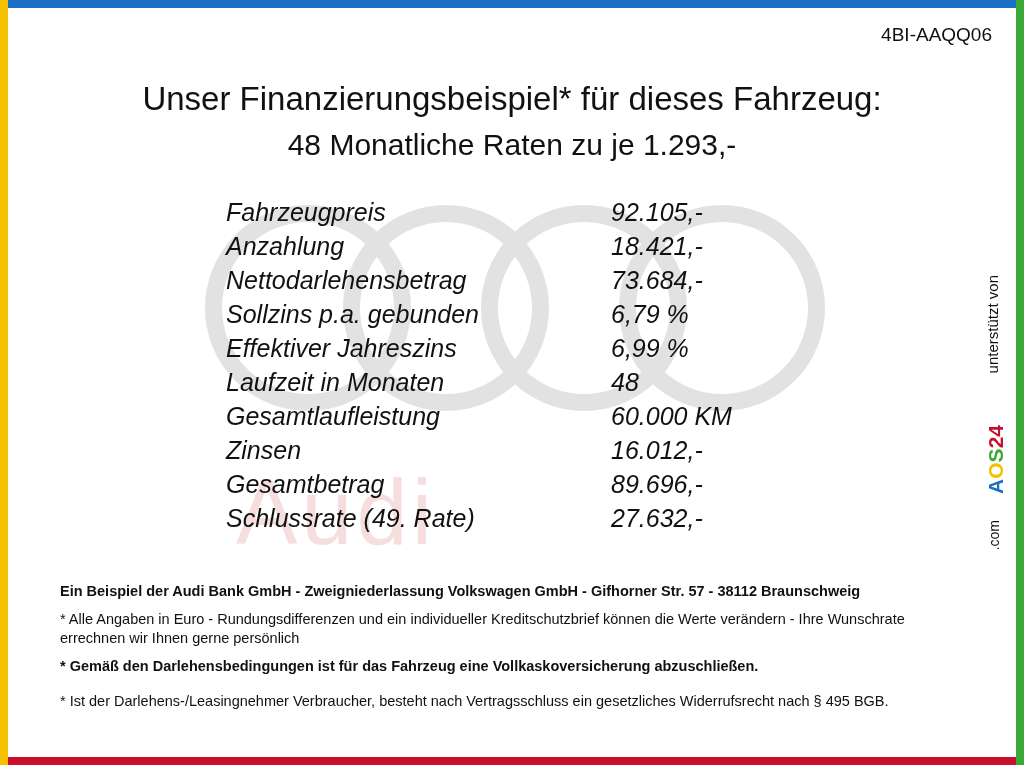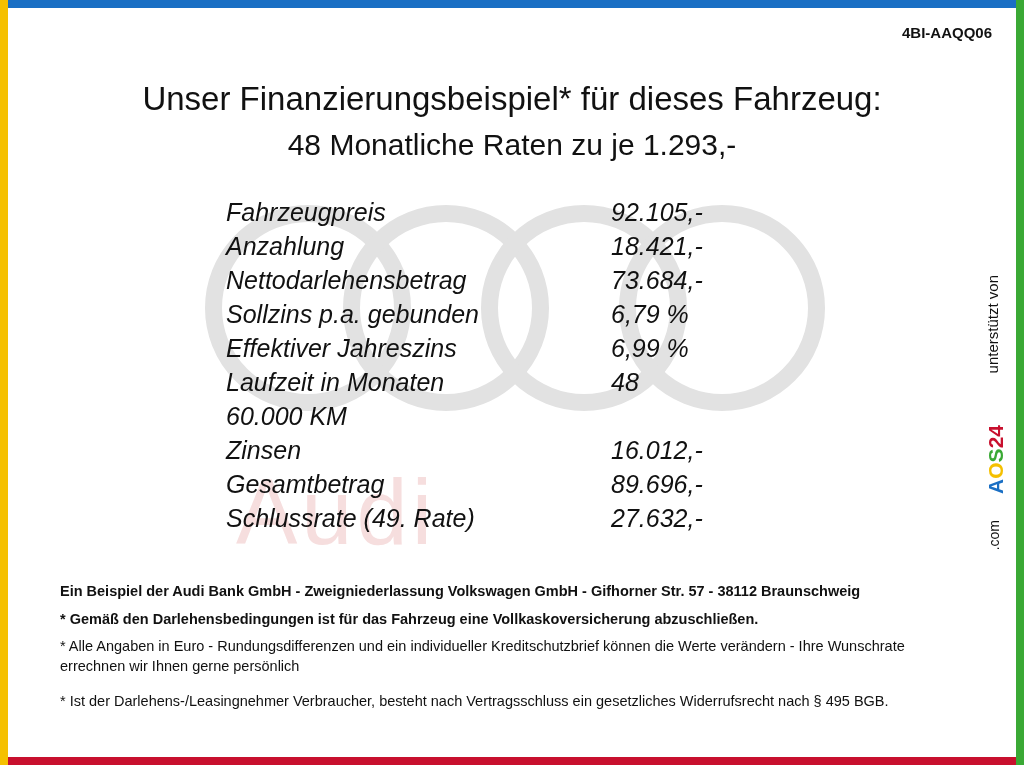--- a/index.html
+++ b/index.html
@@ -89,24 +89,23 @@
   
   .content {
     position: relative;
     z-index: 2;
   }
 
   .model-code {
     position: absolute;
     right: 32px;
     top: 24px;
-    font-size: 15px;
+    font-size: 19px;
     color: #111111;
     font-family: "Liberation Sans", sans-serif;
-    font-weight: bold;
   }
 
   .headline1 {
     position: absolute;
     top: 80px;
     left: 0;
     width: 1024px;
     text-align: center;
     font-size: 33px;
     color: #111111;
@@ -255,41 +254,42 @@
       </div>
       <div class="row">
         <div class="label">Effektiver Jahreszins</div>
         <div class="value">6,99 %</div>
       </div>
       <div class="row">
         <div class="label">Laufzeit in Monaten</div>
         <div class="value">48</div>
       </div>
       <div class="row">
+        <div class="label">Gesamtlaufleistung</div>
         <div class="value">60.000 KM</div>
       </div>
       <div class="row">
         <div class="label">Zinsen</div>
         <div class="value">16.012,-</div>
       </div>
       <div class="row">
         <div class="label">Gesamtbetrag</div>
         <div class="value">89.696,-</div>
       </div>
       <div class="row">
         <div class="label">Schlussrate (49. Rate)</div>
         <div class="value">27.632,-</div>
       </div>
 
     </div>
 
     <div class="footnotes">
       <div class="footnote bold">Ein Beispiel der Audi Bank GmbH - Zweigniederlassung Volkswagen GmbH - Gifhorner Str. 57 - 38112 Braunschweig</div>
+      <div class="footnote">* Alle Angaben in Euro - Rundungsdifferenzen und ein individueller Kreditschutzbrief können die Werte verändern - Ihre Wunschrate errechnen wir Ihnen gerne persönlich</div>
       <div class="footnote bold">* Gemäß den Darlehensbedingungen ist für das Fahrzeug eine Vollkaskoversicherung abzuschließen.</div>
-      <div class="footnote">* Alle Angaben in Euro - Rundungsdifferenzen und ein individueller Kreditschutzbrief können die Werte verändern - Ihre Wunschrate errechnen wir Ihnen gerne persönlich</div>
       <div class="footnote spaced">* Ist der Darlehens-/Leasingnehmer Verbraucher, besteht nach Vertragsschluss ein gesetzliches Widerrufsrecht nach § 495 BGB.</div>
     </div>
 
     <div class="supporter">
       <div class="supporter-text">unterstützt von</div>
       <div class="supporter-brand"><span class="brand-a">A</span><span class="brand-o">O</span><span class="brand-s">S</span><span class="brand-24">24</span></div>
       <div class="supporter-tld">.com</div>
     </div>
 
   </div>

